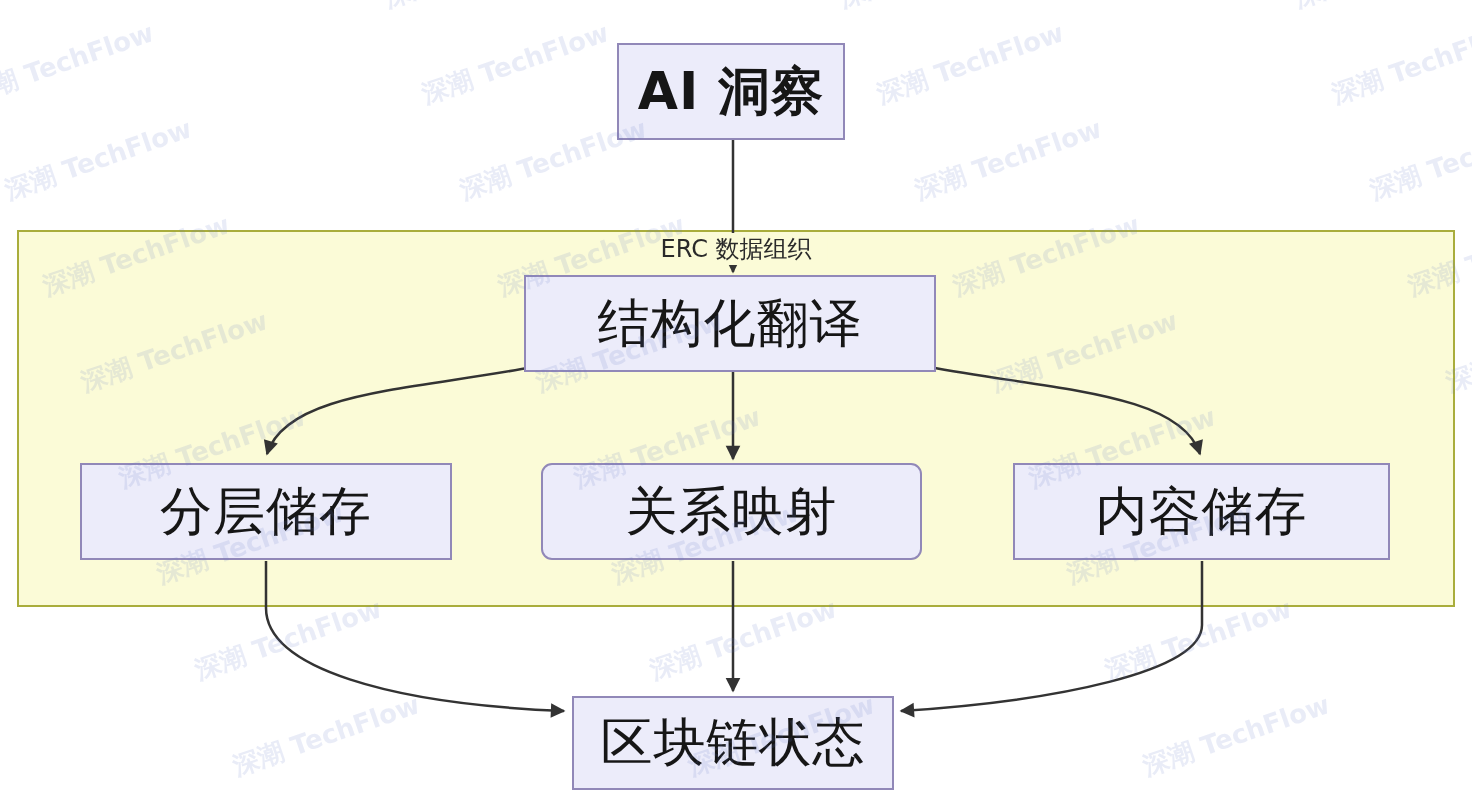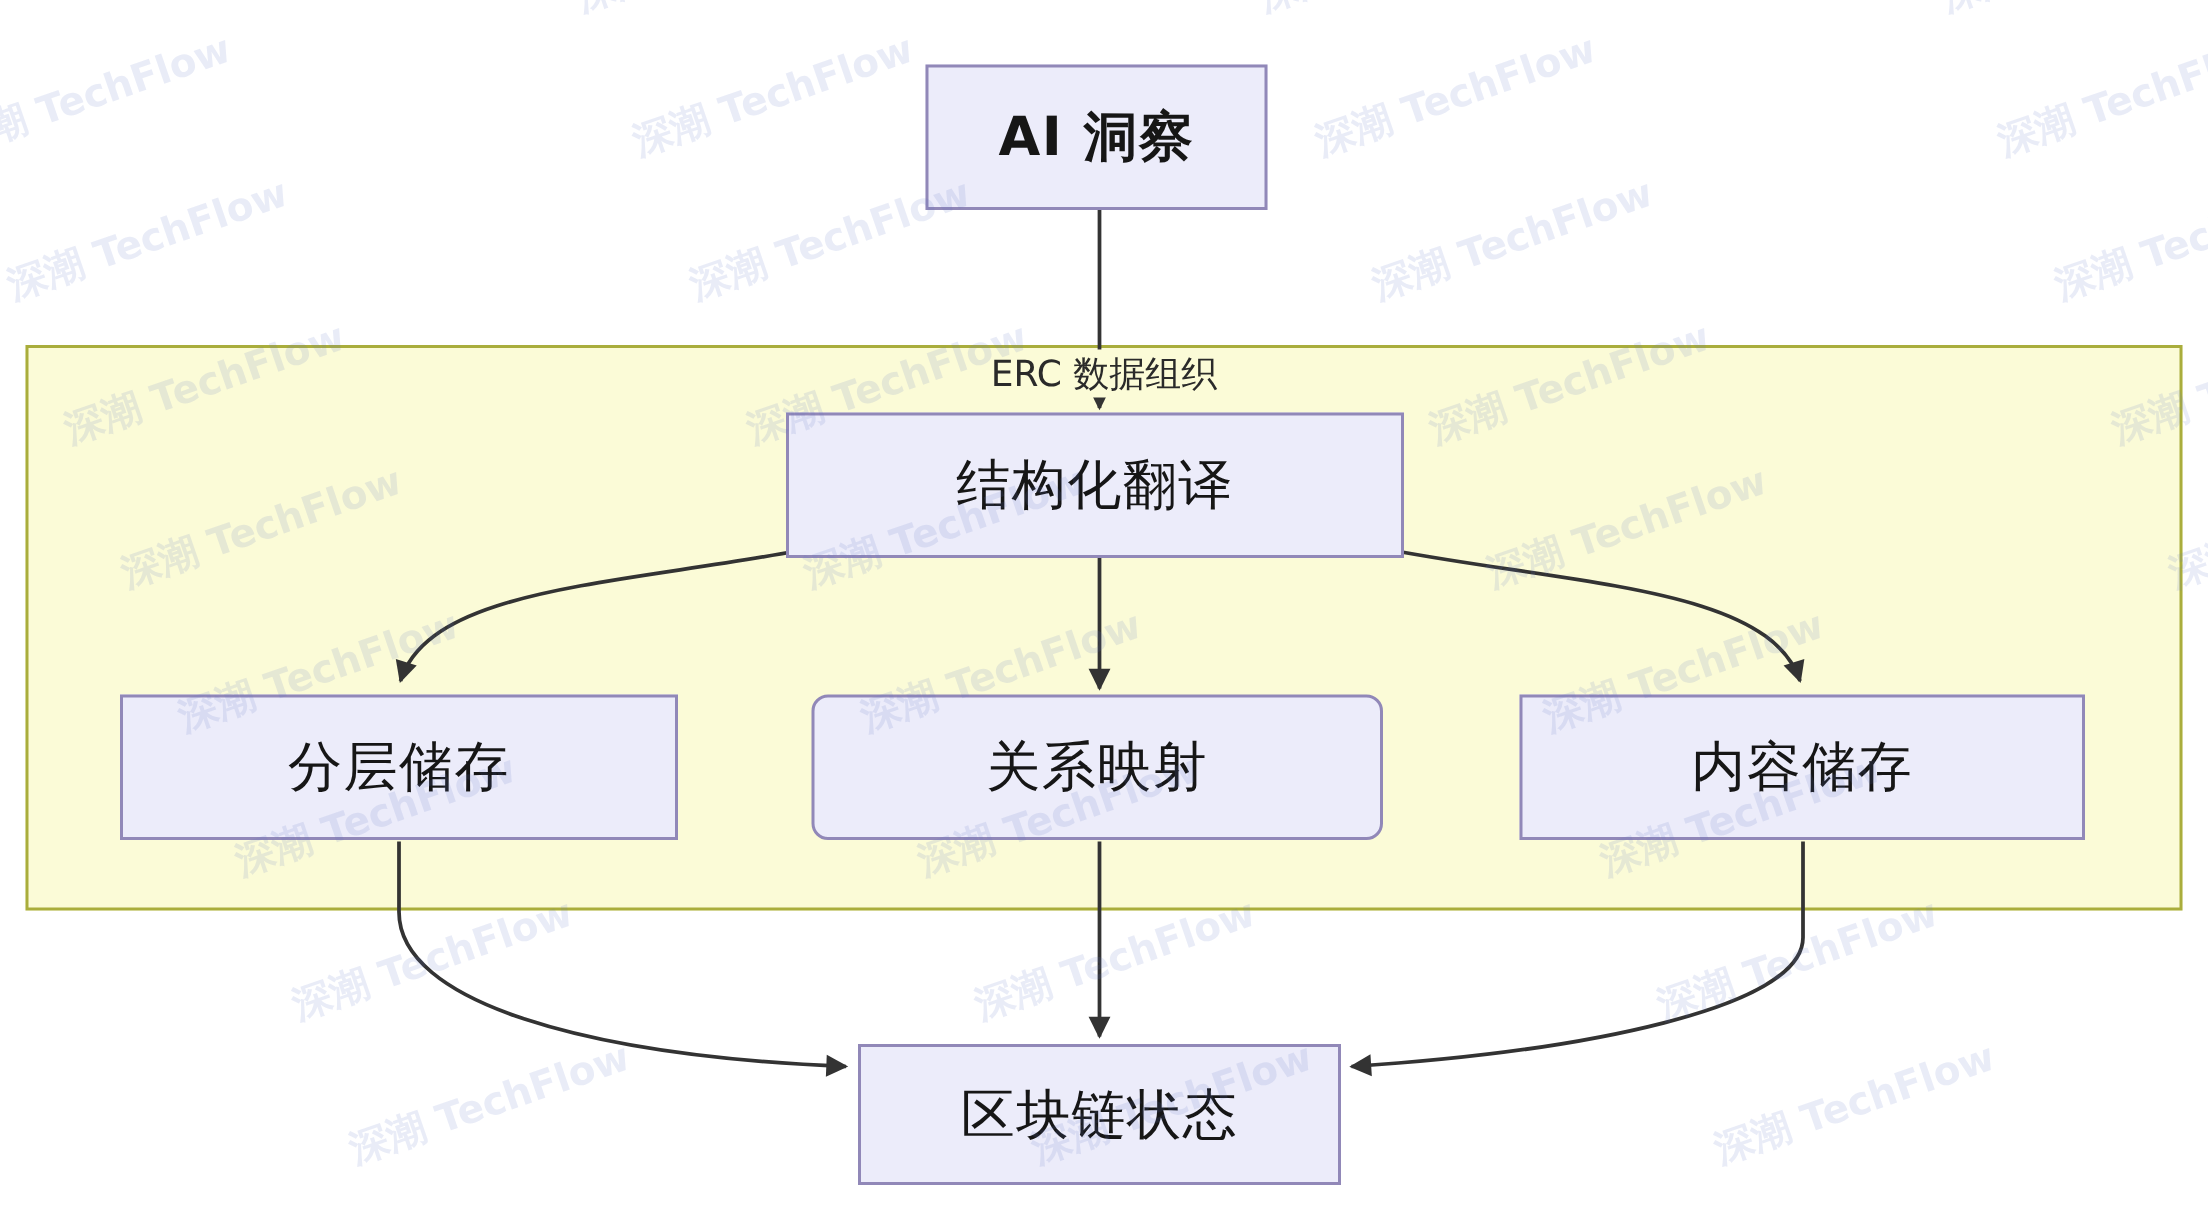--- a/index.html
+++ b/index.html
@@ -60,21 +60,21 @@
 
   
   .node {
     position: absolute;
     background: var(--node-fill);
     border: 2px solid var(--node-border);
     display: flex;
     align-items: center;
     justify-content: center;
     color: var(--text);
-    font-size: 36px;
+    font-size: 52px;
     letter-spacing: 1px;
     z-index: 4;
     white-space: nowrap;
   }
   .node-ai         { left: 617px;  top: 43px;  width: 228px; height: 97px; font-weight: 700; }
   .node-translate  { left: 524px;  top: 275px; width: 412px; height: 97px; }
   .node-layered    { left: 80px;   top: 463px; width: 372px; height: 97px; }
   .node-relation   { left: 541px;  top: 463px; width: 381px; height: 97px; border-radius: 11px; }
   .node-content    { left: 1013px; top: 463px; width: 377px; height: 97px; }
   .node-blockchain { left: 572px;  top: 696px; width: 322px; height: 94px; }

